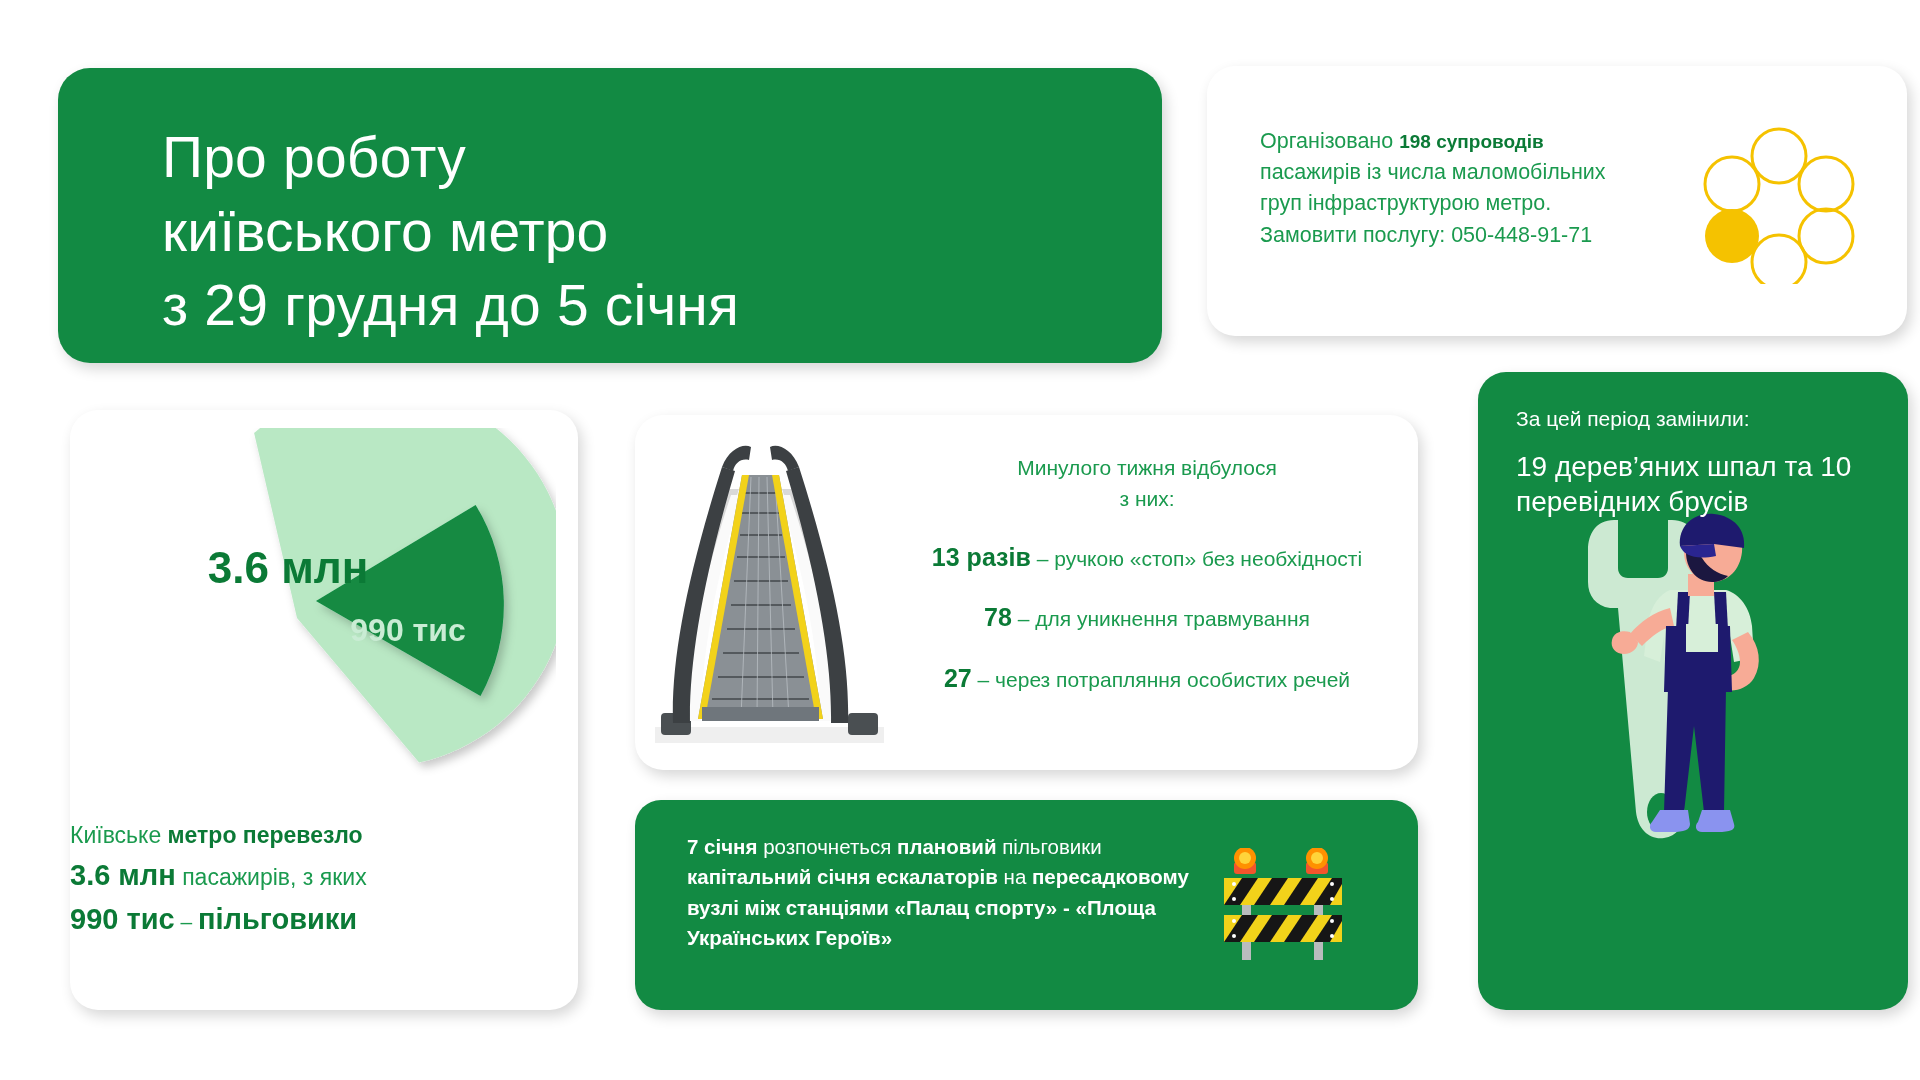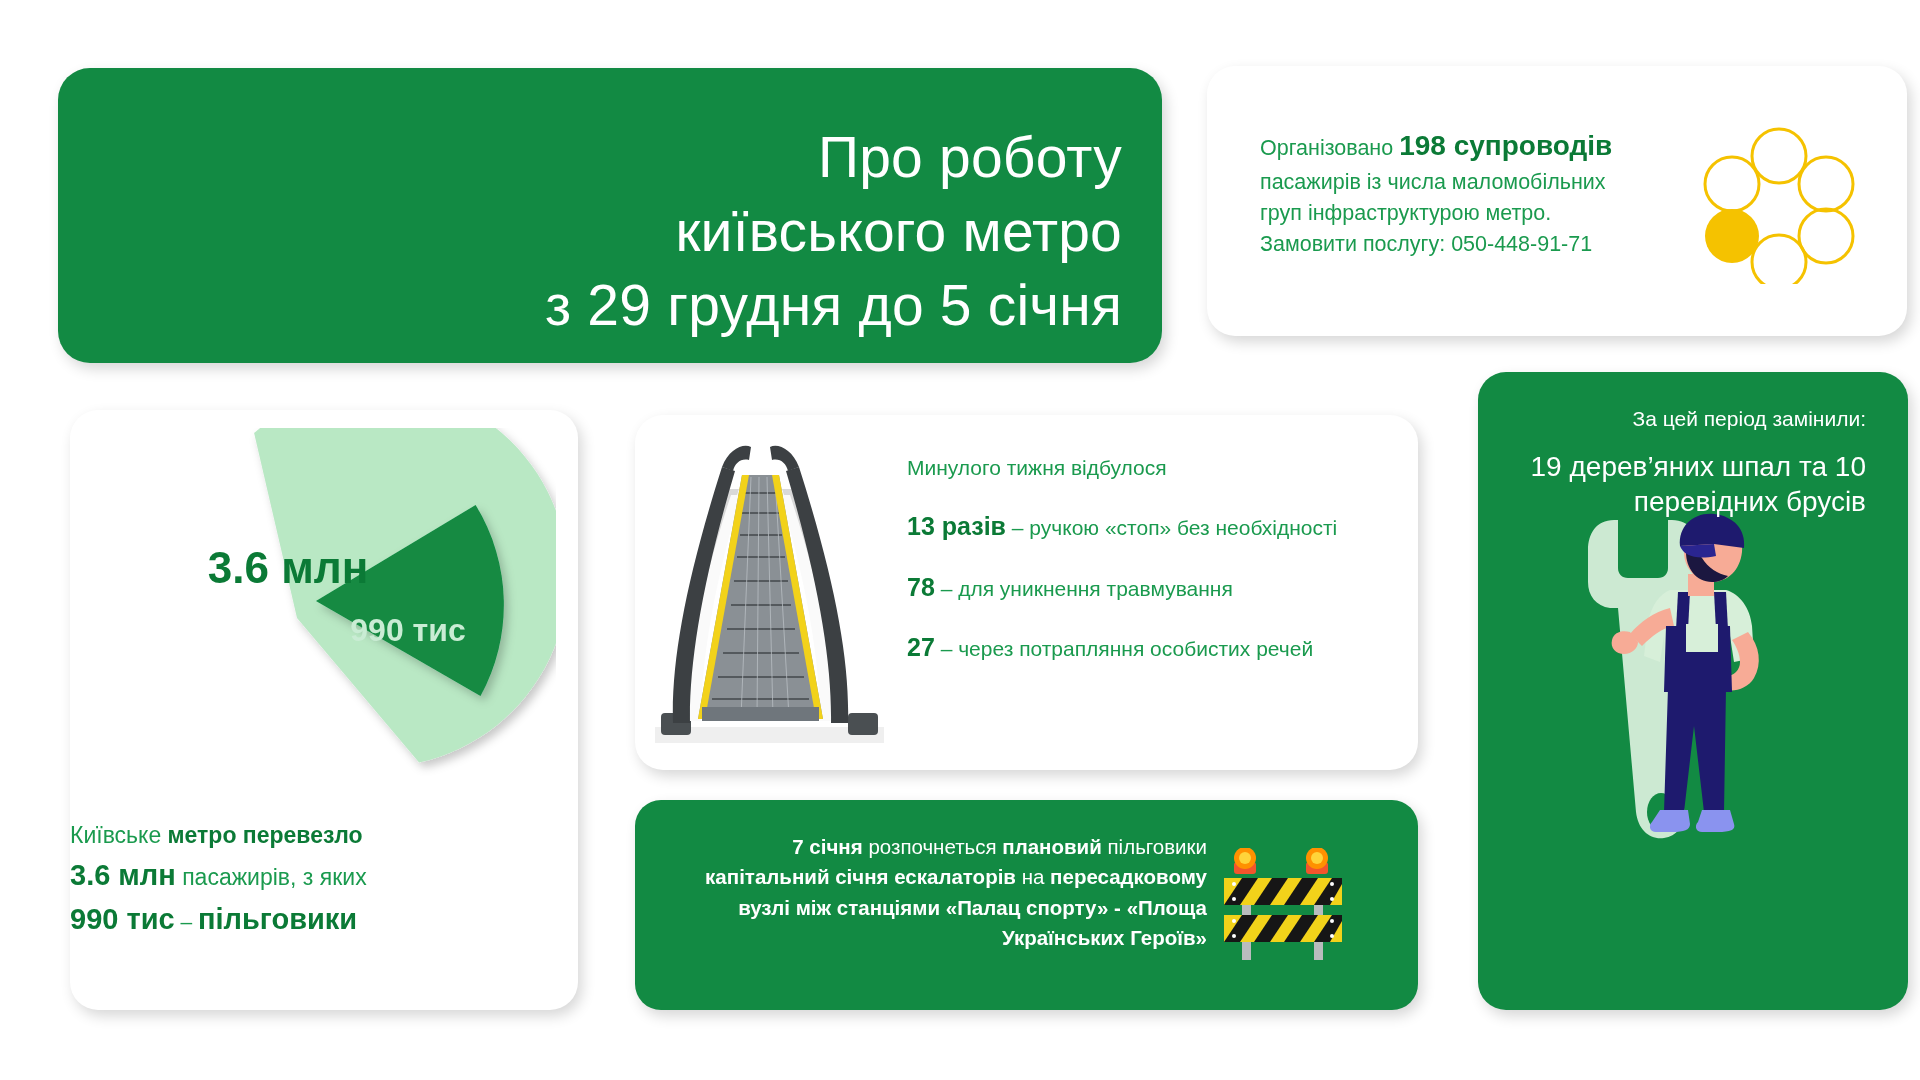--- a/index.html
+++ b/index.html
@@ -7,52 +7,52 @@
     width:1920px;height:1080px;
     background:#ffffff;
     font-family:"Liberation Sans","DejaVu Sans",sans-serif;
     overflow:hidden;
     position:relative;
   }
   .stage{position:relative;width:1920px;height:1080px;}
 
   .card{position:absolute;box-sizing:border-box;}
   .card.white{background:#ffffff;border-radius:26px;box-shadow:4px 6px 14px rgba(0,0,0,.16);}
-  .card.green{background:#128a43;border-radius:26px;box-shadow:4px 6px 14px rgba(0,0,0,.16);text-align:right;}
+  .card.green{background:#128a43;border-radius:26px;box-shadow:4px 6px 14px rgba(0,0,0,.16);}
 
   
   #title-card{left:58px;top:68px;width:1104px;height:295px;border-radius:32px;}
   #title-card .title-text{
     position:absolute;left:104px;top:52px;right:40px;
     color:#ffffff;font-size:57px;line-height:1.30;font-weight:400;
     letter-spacing:.2px;white-space:pre-line;
   }
 
   
   #escort-card{left:1207px;top:66px;width:700px;height:270px;border-radius:28px;}
   #escort-card .escort-text{
     position:absolute;left:53px;top:60px;width:470px;
     color:#1a9a4e;font-size:21.5px;line-height:1.45;
   }
-  #escort-card .escort-text b{color:#0b7a36;font-weight:bold;font-size:28px;}
+  #escort-card .escort-text b{color:#0b7a36;font-weight:bold;font-size:19px;}
   #sunflower-icon{position:absolute;right:48px;top:58px;width:160px;height:160px;}
 
   
   #pie-card{left:70px;top:410px;width:508px;height:600px;border-radius:28px;}
   #pie-svg{position:absolute;left:22px;top:18px;width:464px;height:380px;}
   #pie-caption{
     position:absolute;left:0;right:0;top:408px;text-align:left;
     color:#1a9a4e;font-size:23px;line-height:1.52;
   }
   #pie-caption b{color:#0b7a36;font-weight:bold;}
   #pie-caption .big{font-size:29px;font-weight:bold;color:#0b7a36;}
   #pie-caption .dash{font-size:21px;color:#1a9a4e;font-weight:normal;}
 
   
-  #escalator-card{left:635px;top:415px;width:783px;height:355px;border-radius:28px;}
+  #escalator-card{left:635px;top:415px;width:783px;height:355px;border-radius:28px;text-align:center;}
   #escalator-svg{position:absolute;left:12px;top:16px;width:245px;height:325px;}
   #escalator-text{
     position:absolute;left:272px;top:38px;width:480px;
     color:#1a9a4e;font-size:21px;line-height:1.47;
   }
   #escalator-text .lead{display:block;}
   #escalator-text .hl{color:#0b7a36;font-weight:bold;font-size:25px;}
   #escalator-text .row{display:block;margin-top:24px;}
   #escalator-text .sub{display:block;}
 
@@ -163,20 +163,21 @@
           <path d="M120 46 L126 286"></path>
           <path d="M128 46 L142 286"></path>
       </g>
 
       <path d="M95 44 L 51 288 L 58 288 L 102 44 Z" fill="#f2d21a"></path>
       <path d="M132 44 L 176 288 L 169 288 L 125 44 Z" fill="#f2d21a"></path>
       <rect x="55" y="276" width="117" height="14" fill="#6f767c"></rect>
     </svg>
     <div id="escalator-text">
       <span class="lead">Минулого тижня відбулося</span>
+      <span class="sub">з них:</span>
       <span class="row"><b class="hl">13 разів</b><span> – ручкою «стоп» без необхідності</span></span>
       <span class="row"><b class="hl">78</b><span> – для уникнення травмування</span></span>
       <span class="row"><b class="hl">27</b><span> – через потрапляння особистих речей</span></span>
     </div>
   </div>
 
   <div class="card green" id="repair-card">
     <div id="repair-text">
       <b>7 січня</b><span> розпочнеться </span><b>плановий</b><span> пільговики </span><b>капітальний січня ескалаторів</b><span> на </span><b>пересадковому вузлі між станціями «Палац спорту» - «Площа Українських Героїв»</b>
     </div>

